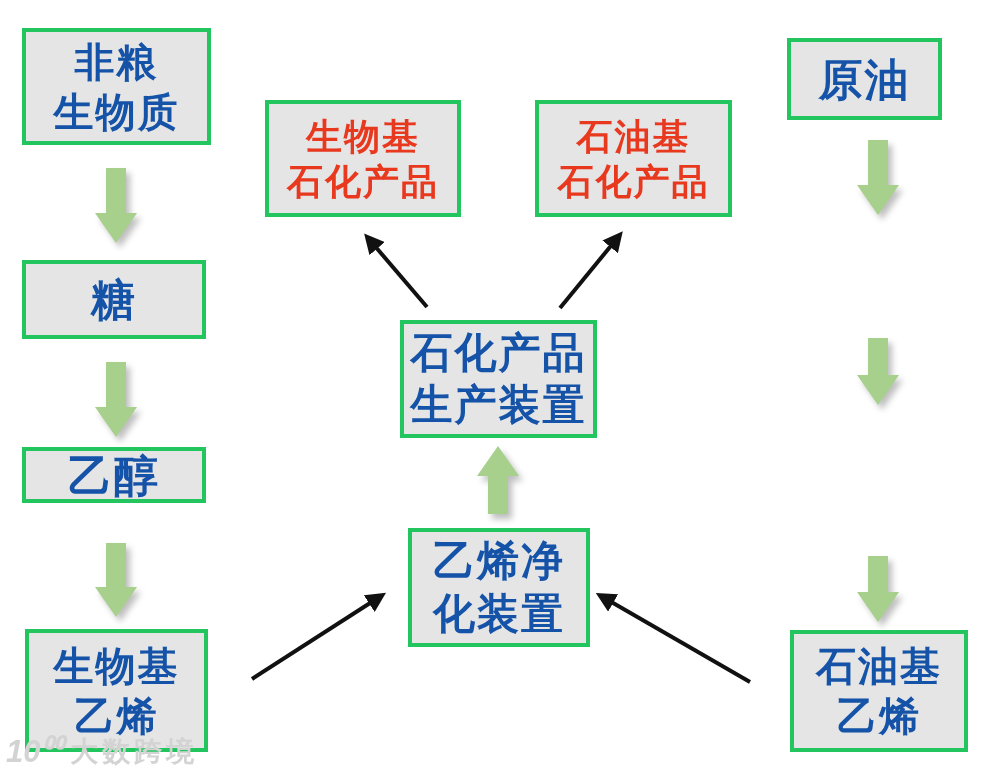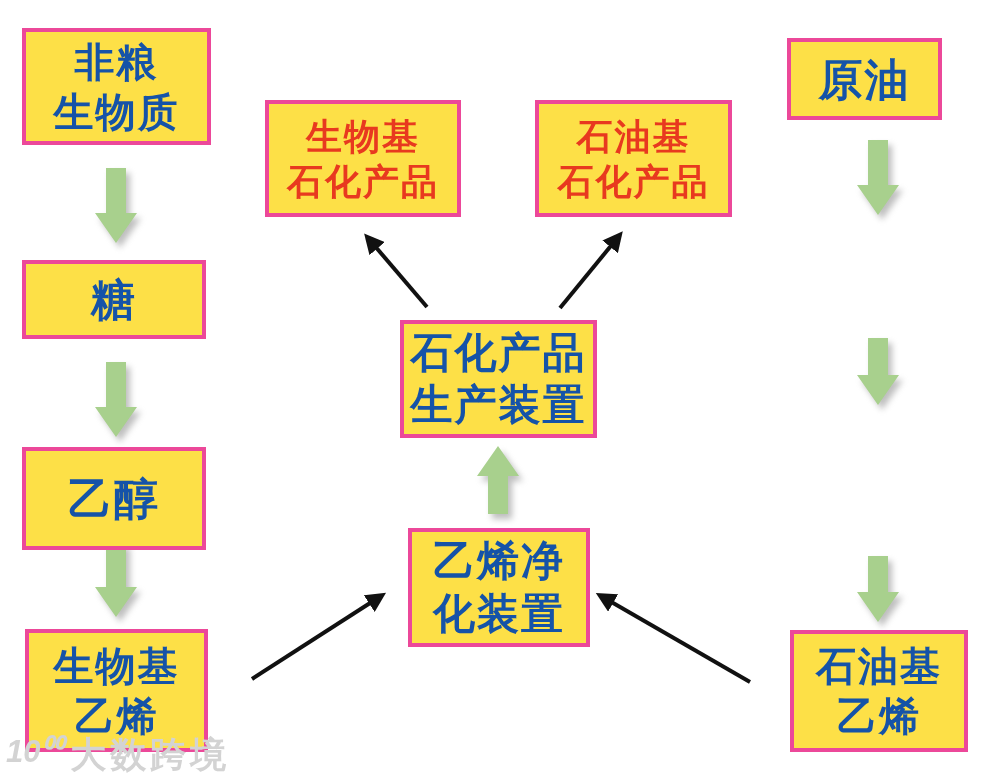--- a/index.html
+++ b/index.html
@@ -2,40 +2,40 @@
 <html><head>
 <meta charset="utf-8">
 <style>
   html,body{margin:0;padding:0;background:#fff;}
   .canvas{
     position:relative;width:1000px;height:779px;background:#ffffff;
     font-family:"Liberation Sans",sans-serif;overflow:hidden;
   }
   .arrow-layer{position:absolute;left:0;top:0;width:1000px;height:779px;pointer-events:none;}
   .box{
-    position:absolute;box-sizing:border-box;background:#fde047;
-    border:4px solid #ec4899;
+    position:absolute;box-sizing:border-box;background:#e5e5e5;
+    border:4px solid #22c55e;
     display:flex;align-items:center;justify-content:center;text-align:center;
   }
   .label{
     white-space:pre-line;font-weight:800;color:#1553a8;
     letter-spacing:2px;line-height:1.25;
   }
   .red .label{color:#e8391f;}
   .fs36{font-size:36px;}
   .fs40{font-size:40px;}
   .fs42{font-size:42px;}
   .fs44{font-size:44px;}
   .green-arrow{filter:drop-shadow(4px 5px 3px rgba(110,110,110,.45));}
   .watermark{
-    position:absolute;left:6px;top:736px;display:flex;align-items:flex-start;gap:8px;
+    position:absolute;left:6px;top:736px;display:flex;align-items:center;gap:8px;
     color:#d3d3d3;font-weight:700;user-select:none;
   }
   .wm-logo{font-size:31px;line-height:1;font-style:italic;}
-  .wm-text{font-size:36px;line-height:1.05;letter-spacing:4px;}
+  .wm-text{font-size:28px;line-height:1.05;letter-spacing:4px;}
 </style>
 </head>
 <body>
 
 <div class="canvas">
 
   <svg class="arrow-layer" viewBox="0 0 1000 779">
     <defs>
       <marker id="ah" viewBox="0 0 10 10" refX="7" refY="5" markerWidth="5" markerHeight="5" orient="auto-start-reverse">
         <path d="M0,0 L10,5 L0,10 z" fill="#111111"></path>
@@ -58,21 +58,21 @@
     <line x1="560" y1="308" x2="619" y2="236" stroke="#111111" stroke-width="4" marker-end="url(#ah)"></line>
   </svg>
 
   <div class="box" style="left:22px;top:28px;width:189px;height:117px">
     <span class="label fs40">非粮
 生物质</span>
   </div>
   <div class="box" style="left:22px;top:260px;width:184px;height:79px">
     <span class="label fs44">糖</span>
   </div>
-  <div class="box" style="left:22px;top:447px;width:184px;height:103px">
+  <div class="box" style="left:22px;top:447px;width:184px;height:56px">
     <span class="label fs44">乙醇</span>
   </div>
   <div class="box" style="left:25px;top:629px;width:183px;height:123px">
     <span class="label fs40">生物基
 乙烯</span>
   </div>
 
   <div class="box red" style="left:265px;top:100px;width:196px;height:117px">
     <span class="label fs36">生物基
 石化产品</span>

